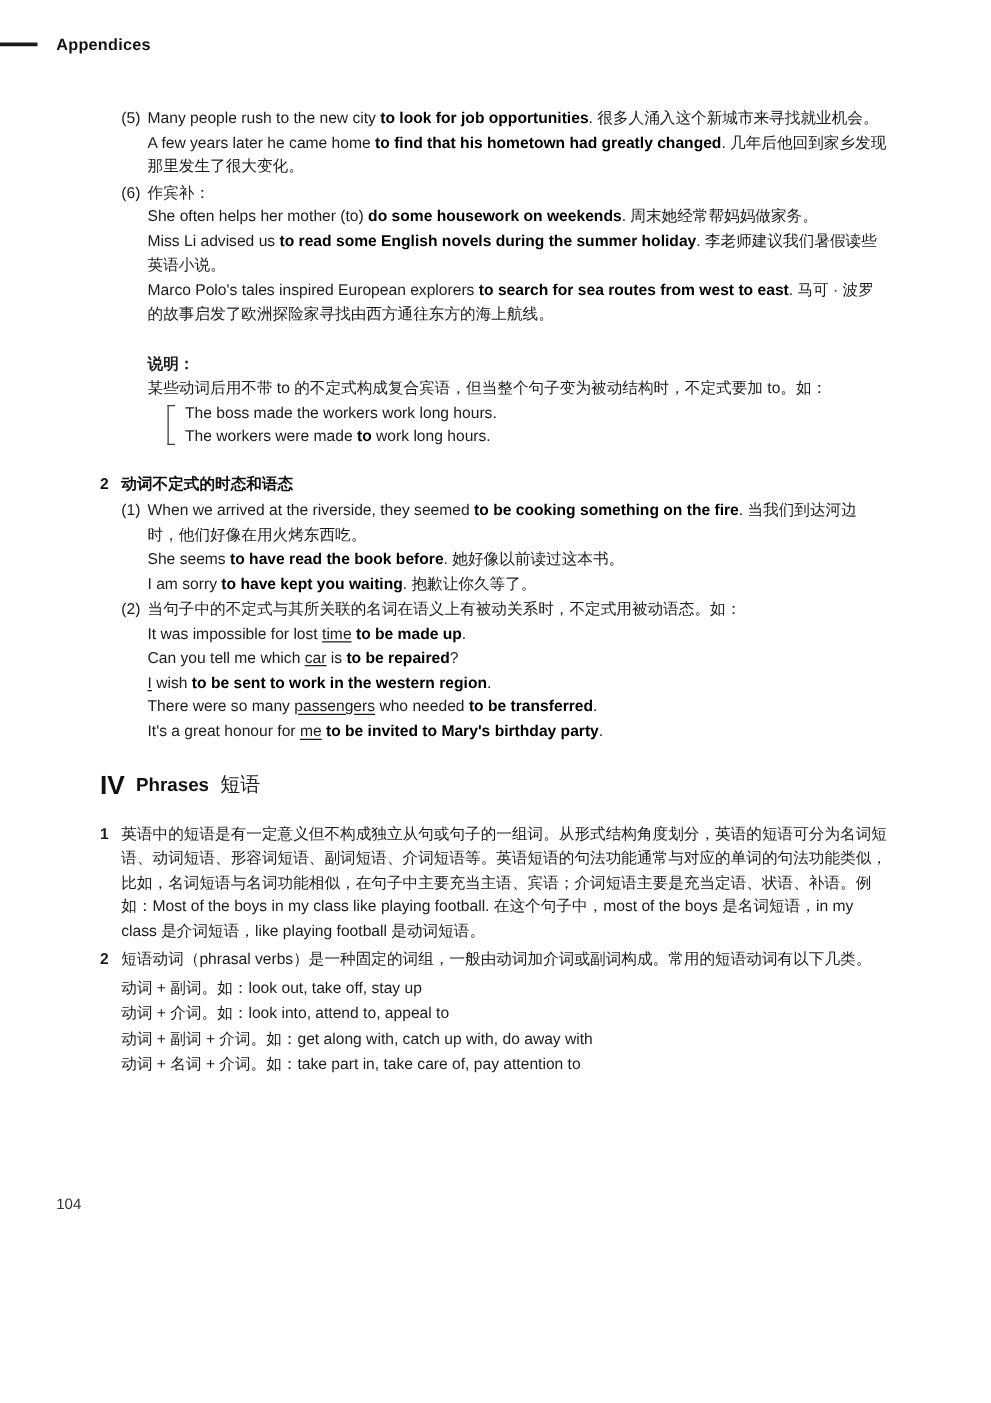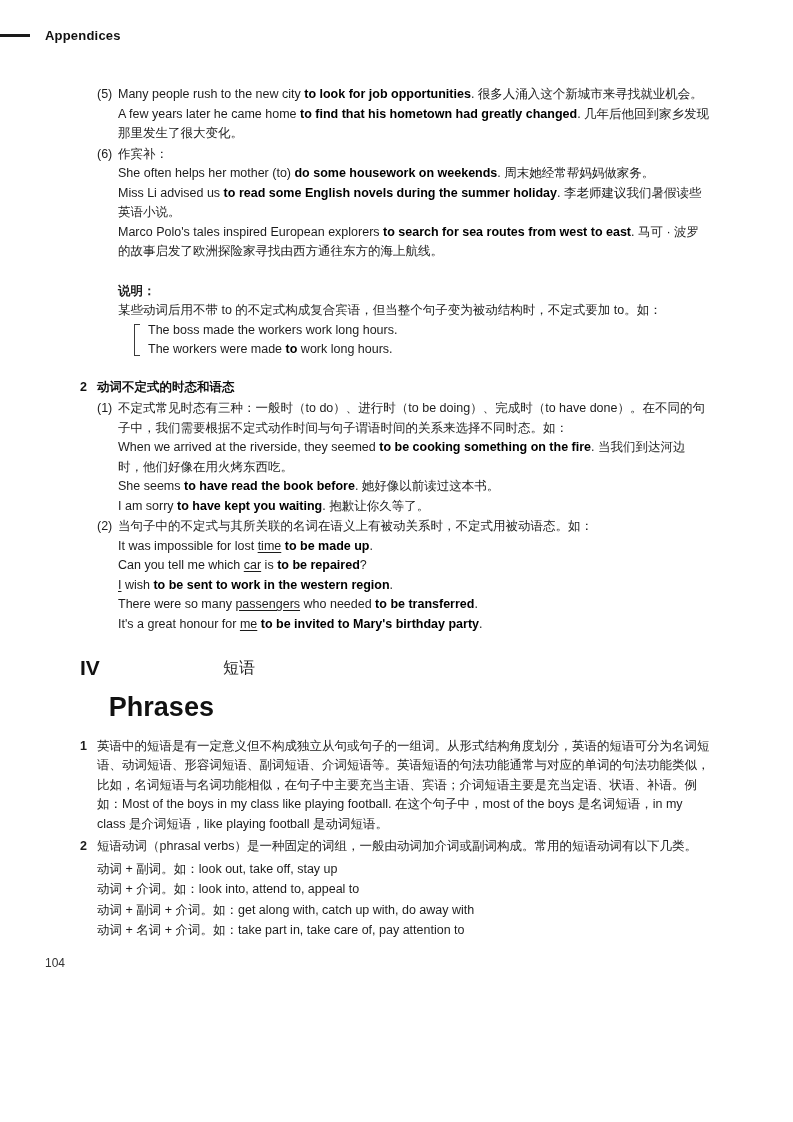--- a/index.html
+++ b/index.html
@@ -33,23 +33,23 @@
   .note-text { }
   .pair { display:flex; margin-left:16px; }
   .bracket { width:5px; height:30px; border:1px solid #3a3a3a; border-right:none; margin-right:8px; align-self:center; flex:none; }
   .pair-lines { flex:1; }
 
   
   .sec2-head { display:flex; margin-top:18px; margin-bottom:2px; font-weight:bold; color:#111; }
   .sec2-num { width:17px; flex:none; }
 
   
-  .phrases-head { margin-top:24px; margin-bottom:19px; display:flex; align-items:flex-start; }
+  .phrases-head { margin-top:24px; margin-bottom:19px; display:flex; align-items:center; }
   .ph-roman { font-size:21px; font-weight:bold; color:#111; margin-right:9px; }
-  .ph-word  { font-size:27px; font-weight:bold; color:#111; margin-right:9px;margin-top:40px; }
+  .ph-word  { font-size:15px; font-weight:bold; color:#111; margin-right:9px; }
   .ph-sub   { font-size:16px; font-weight:400; color:#1c1c1c; }
 
   .phrase-item { display:flex; margin-top:3px; }
   .phrase-item .marker { font-weight:bold; }
   .paragraph { }
   .patterns { margin-top:3px; }
   .pattern-line { margin-top:1px; }
 
   
   .page-number { position:absolute; left:45px; bottom:30px; font-size:12px; color:#333; }
@@ -98,21 +98,20 @@
 
     <div class="sec2-head">
       <span class="sec2-num">2</span>
       <span class="sec2-title">动词不定式的时态和语态</span>
     </div>
 
     <div id="tense-block">
         <div class="num-item indent17">
           <span class="marker m21">(1)</span>
           <div class="item-body">
-            <div class="sentence"><span>不定式常见时态有三种：一般时（to do）、进行时（to be doing）、完成时（to have done）。在不同的句子中，我们需要根据不定式动作时间与句子谓语时间的关系来选择不同时态。如：</span></div>
             <div class="sentence"><span>When we arrived at the riverside, they seemed </span><span class="b">to be cooking something on the fire</span><span>. 当我们到达河边时，他们好像在用火烤东西吃。</span></div>
             <div class="sentence"><span>She seems </span><span class="b">to have read the book before</span><span>. 她好像以前读过这本书。</span></div>
             <div class="sentence"><span>I am sorry </span><span class="b">to have kept you waiting</span><span>. 抱歉让你久等了。</span></div>
           </div>
         </div>
         <div class="num-item indent17">
           <span class="marker m21">(2)</span>
           <div class="item-body">
             <div class="sentence"><span>当句子中的不定式与其所关联的名词在语义上有被动关系时，不定式用被动语态。如：</span></div>
             <div class="sentence"><span>It was impossible for lost </span><span class="u">time</span><span> </span><span class="b">to be made up</span><span>.</span></div>

